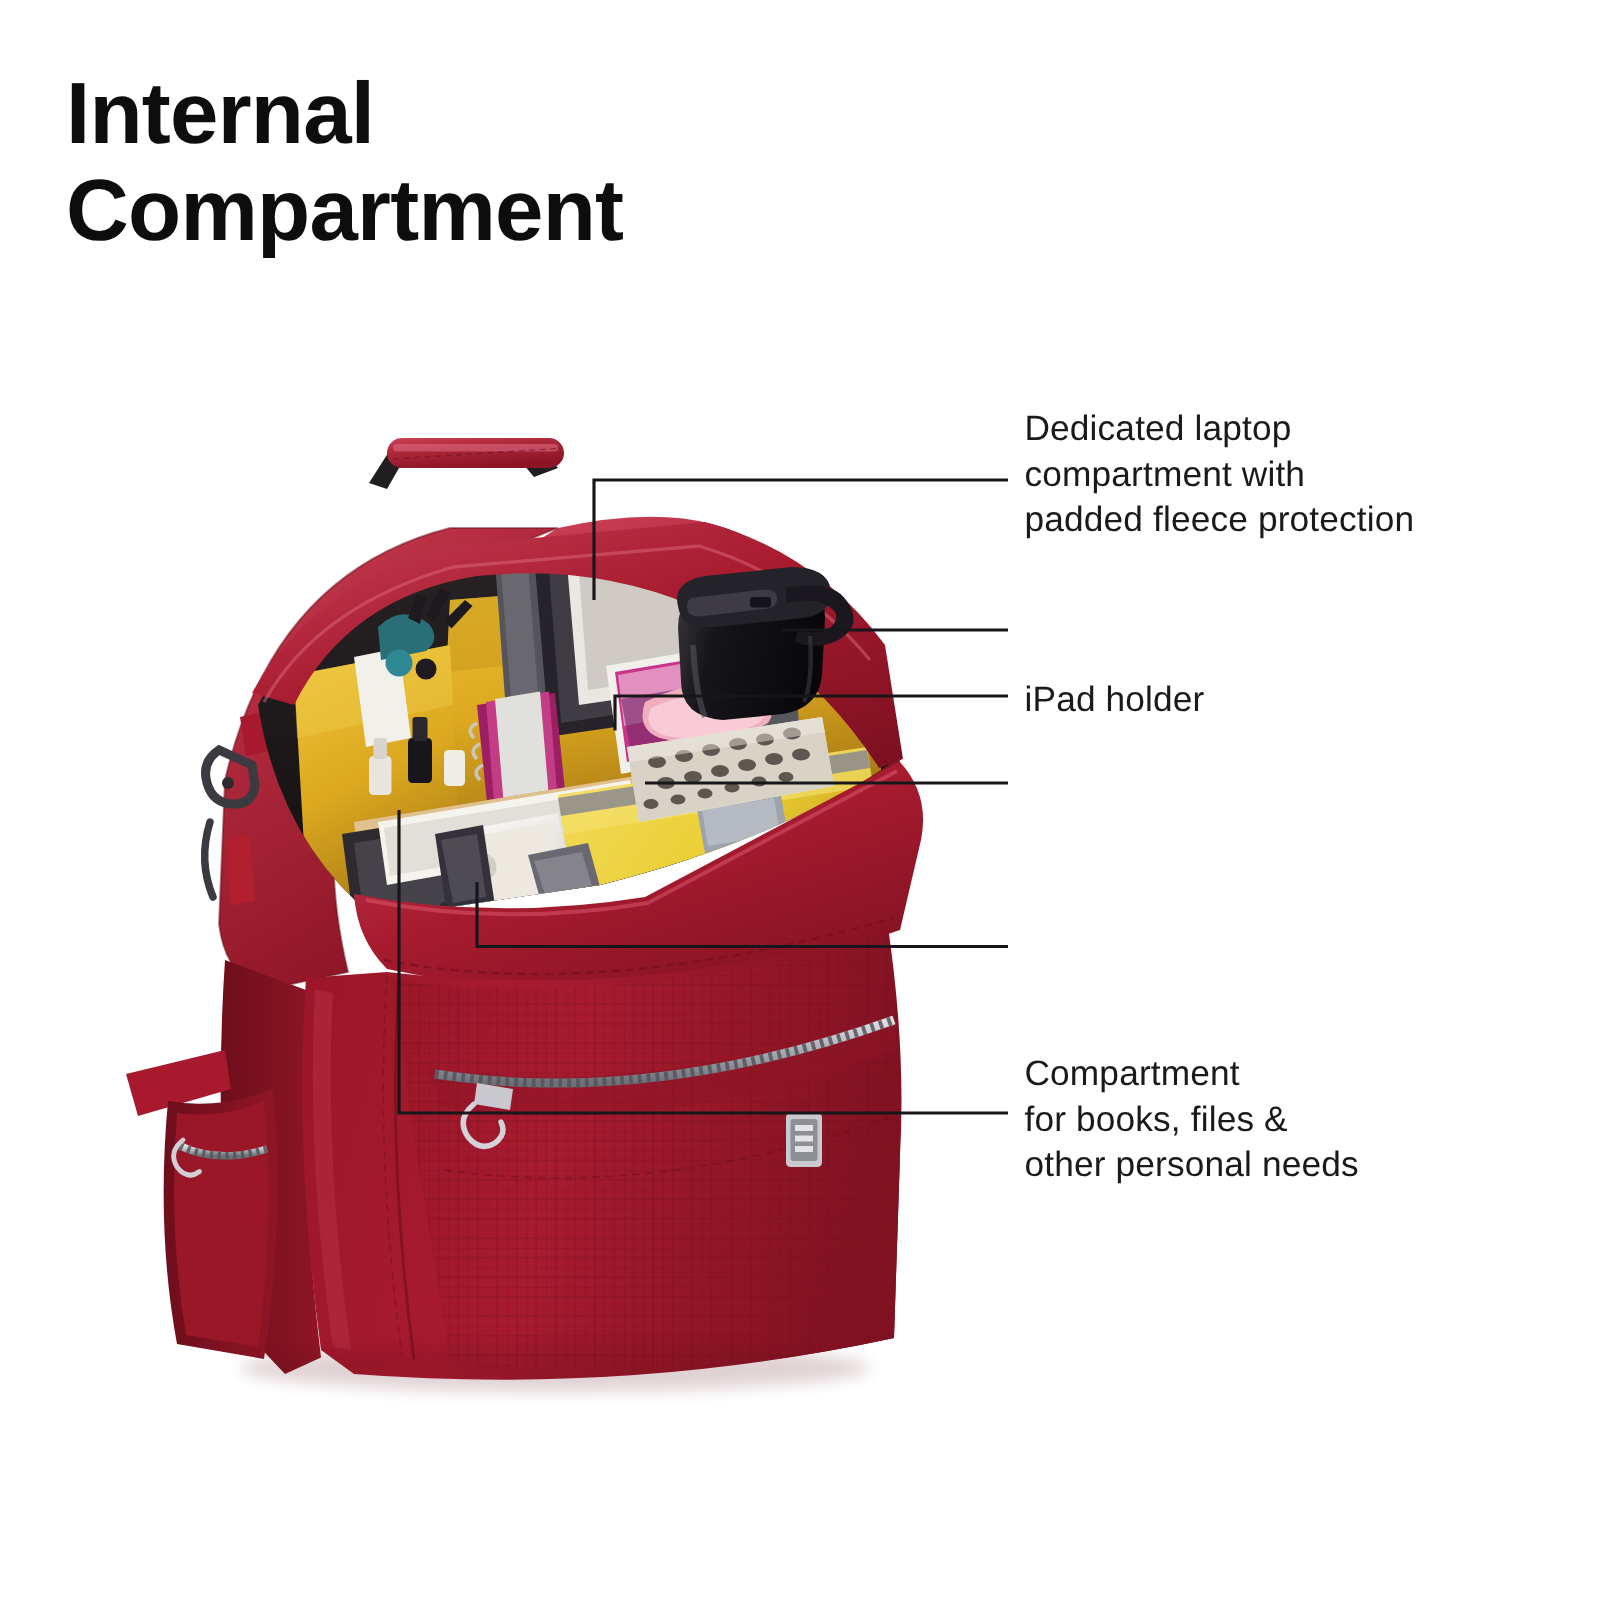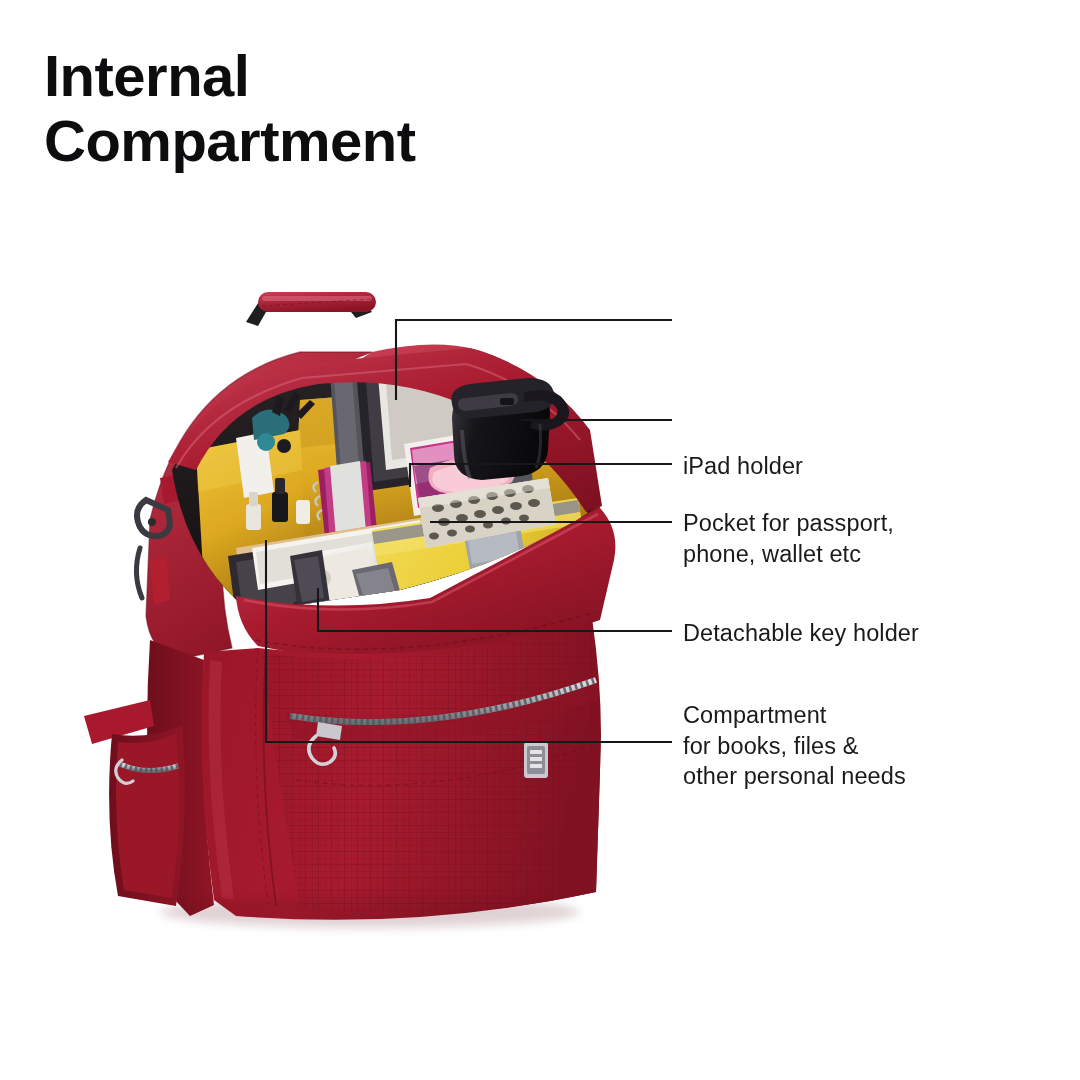--- a/index.html
+++ b/index.html
@@ -354,26 +354,26 @@
       <path d="M 410 487 L 410 464 L 672 464"></path>
       <path d="M 430 522 L 672 522"></path>
       <path d="M 318 588 L 318 631 L 672 631"></path>
       <path d="M 266 540 L 266 742 L 672 742"></path>
     </g>
   </svg>
 
   <div id="title">Internal
 Compartment</div>
 
+  <div class="label" style="top:270px">Dedicated laptop
+compartment with
+padded fleece protection</div>
 
 
   <div class="label" style="top:451px">iPad holder</div>
 
-  <div class="label" style="top:508px">Pocket for passport,
-phone, wallet etc</div>
-
-  <div class="label" style="top:618px">Detachable key holder</div>
+
 
   <div class="label" style="top:700px">Compartment
 for books, files &amp;
 other personal needs</div>
 
 </div>
 
 </body></html>

